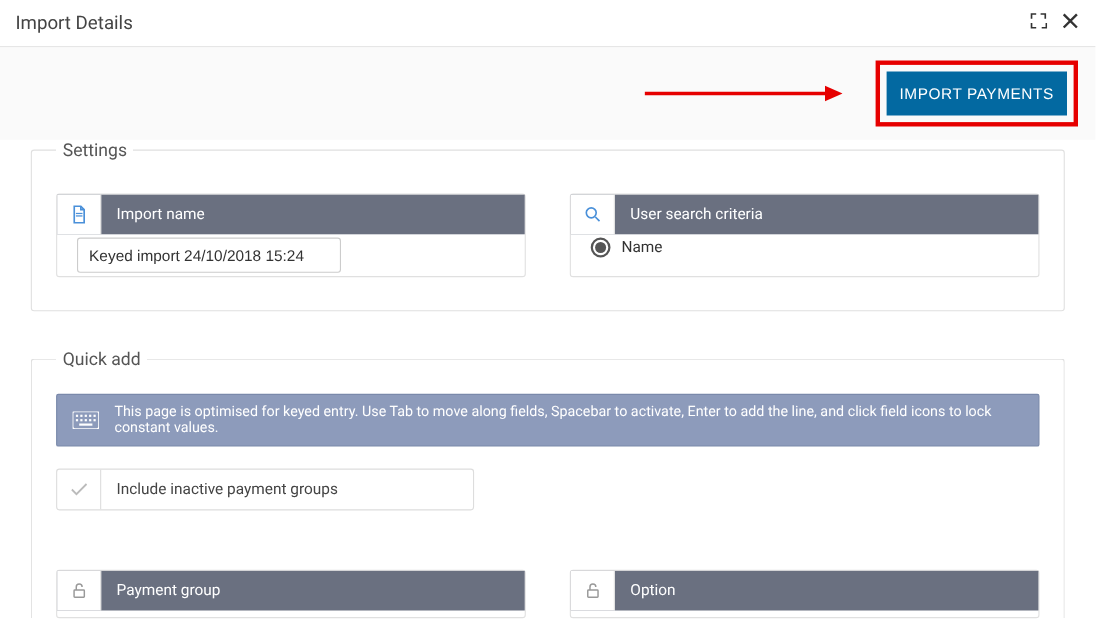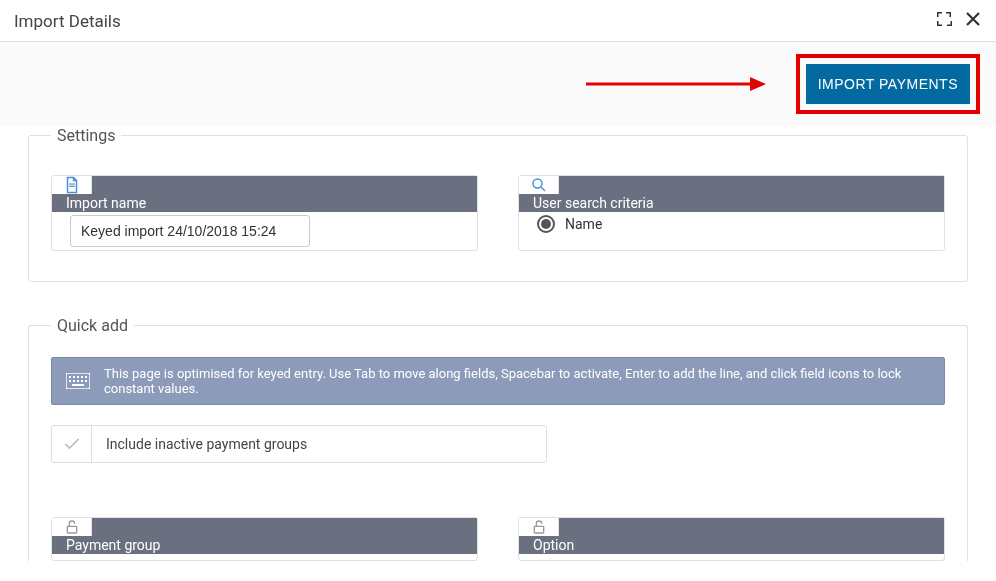--- a/index.html
+++ b/index.html
@@ -85,21 +85,20 @@
     border: 1px solid #e0e0e0;
     border-radius: 3px;
     flex: 1;
     min-width: 0;
   }
   .panel-header {
     display: flex;
     align-items: stretch;
     height: 36px;
     background: #6a7080;
-    flex-direction: column;
   }
   .panel-header-icon {
     width: 40px;
     background: #fff;
     border-right: 1px solid #e0e0e0;
     display: flex;
     align-items: center;
     justify-content: center;
   }
   .panel-header-title {
@@ -179,21 +178,21 @@
   .keyboard-icon {
     display: flex;
     align-items: center;
     justify-content: center;
   }
   .checkbox-row {
     display: flex;
     align-items: stretch;
     border: 1px solid #ddd;
     border-radius: 3px;
-    width: 496px;
+    width: 380px;
     margin-top: 20px;
     height: 38px;
     cursor: pointer;
   }
   .checkbox-icon {
     width: 40px;
     border-right: 1px solid #ddd;
     display: flex;
     align-items: center;
     justify-content: center;

